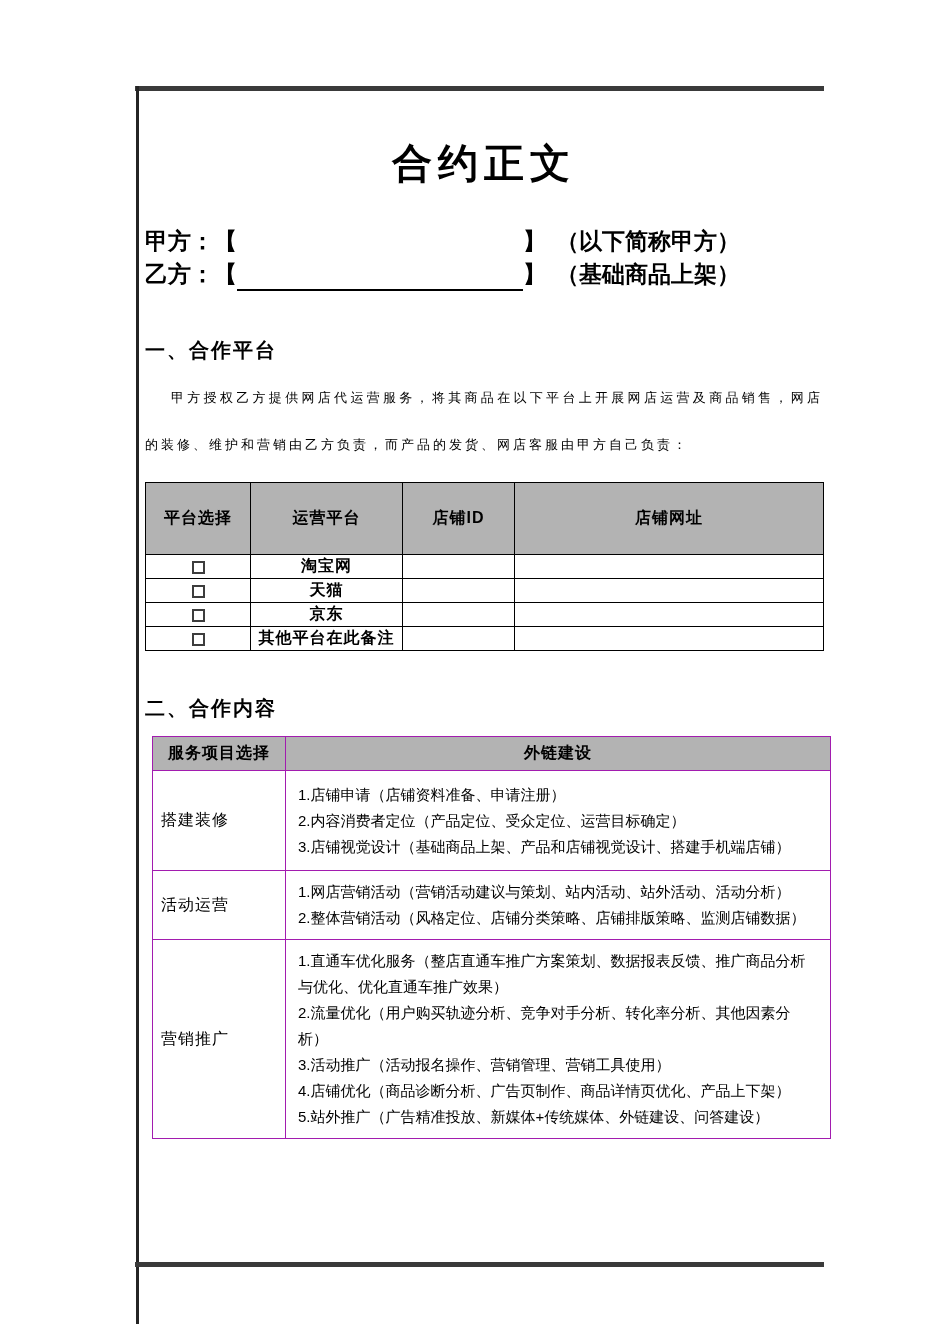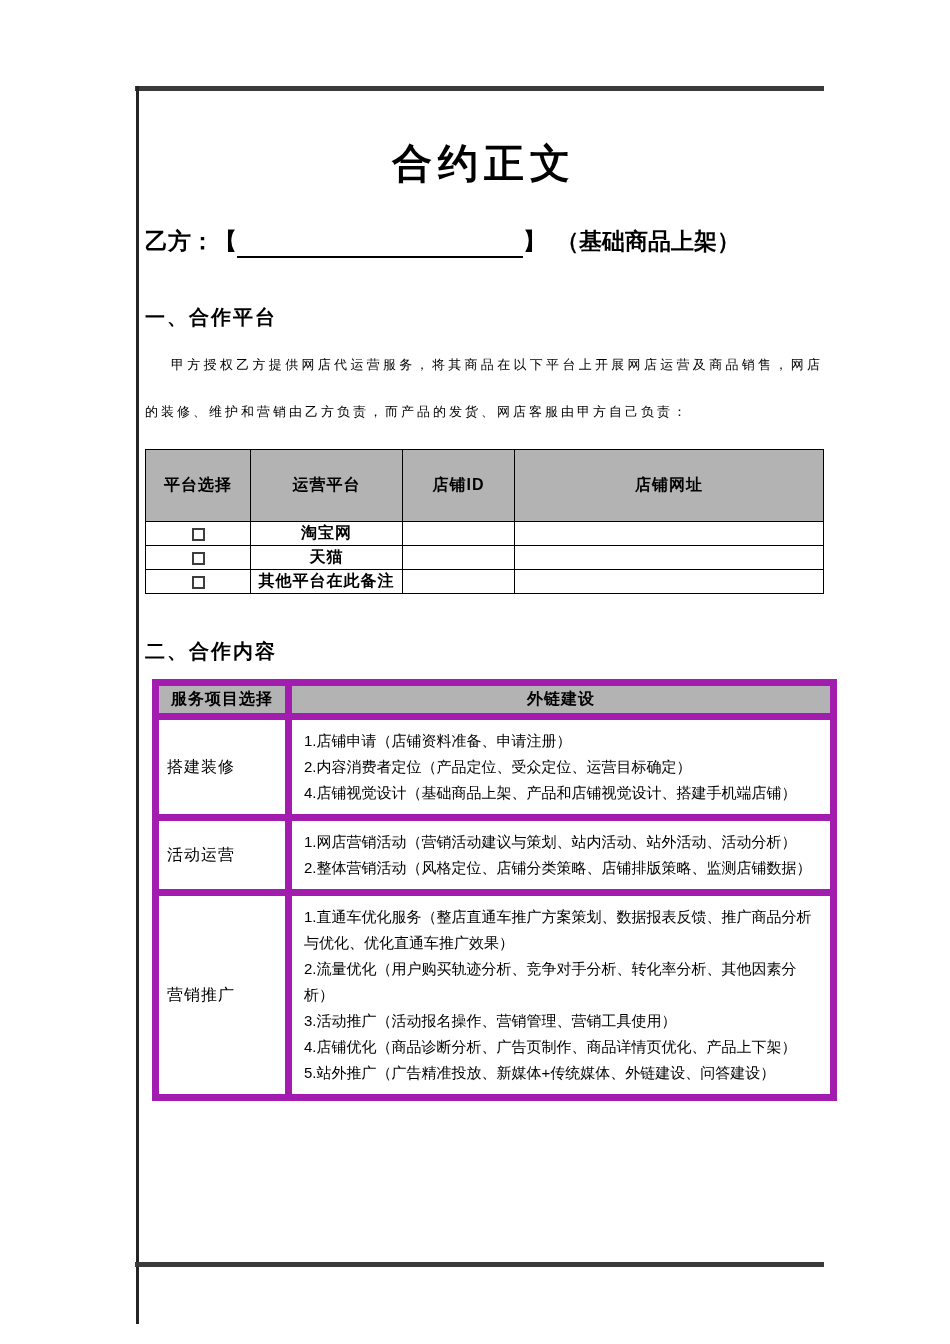--- a/index.html
+++ b/index.html
@@ -74,21 +74,21 @@
   .c-platform { font-weight:bold; letter-spacing:1px; }
   .checkbox {
     display:inline-block;
     width:13px; height:13px;
     border:2px solid #3d3d3d;
     background:#fff;
     vertical-align:middle;
   }
 
   .services-table { margin-top:14px; margin-left:7px; width:678px; table-layout:fixed; }
-  .services-table th, .services-table td { border:7px solid #a21caf; }
+  .services-table th, .services-table td { border:1px solid #a21caf; }
   .services-table th {
     background:#b3b3b3;
     font-size:16px;
     font-weight:bold;
     height:34px;
     text-align:center;
     vertical-align:middle;
     letter-spacing:1px;
   }
   .svc-item {
@@ -112,20 +112,23 @@
 
 <div class="frame-top"></div>
 <div class="frame-left"></div>
 <div class="frame-bottom"></div>
 
 <div class="content">
 
   <div class="doc-title">合约正文</div>
 
   <div class="parties">
+    <div class="party-line">
+      <span>甲方：</span><span>【</span><span class="party-blank"></span><span>】</span><span class="party-note">（以下简称甲方）</span>
+    </div>
     <div class="party-line">
       <span>乙方：</span><span>【</span><span class="party-blank underlined"></span><span>】</span><span class="party-note">（基础商品上架）</span>
     </div>
   </div>
 
   <div class="sec-heading first">一、合作平台</div>
 
   <div class="intro">甲方授权乙方提供网店代运营服务，将其商品在以下平台上开展网店运营及商品销售，网店的装修、维护和营销由乙方负责，而产品的发货、网店客服由甲方自己负责：</div>
 
   <table class="platform-table">
@@ -151,20 +154,26 @@
         <td></td>
       </tr>
       <tr>
         <td><span class="checkbox"></span></td>
         <td class="c-platform">天猫</td>
         <td></td>
         <td></td>
       </tr>
       <tr>
         <td><span class="checkbox"></span></td>
+        <td class="c-platform">京东</td>
+        <td></td>
+        <td></td>
+      </tr>
+      <tr>
+        <td><span class="checkbox"></span></td>
         <td class="c-platform">其他平台在此备注</td>
         <td></td>
         <td></td>
       </tr>
     </tbody>
   </table>
 
   <div class="sec-heading second">二、合作内容</div>
 
   <table class="services-table">
@@ -177,21 +186,21 @@
         <th>服务项目选择</th>
         <th>外链建设</th>
       </tr>
     </thead>
     <tbody>
       <tr class="svc-r1">
         <td class="svc-item">搭建装修</td>
         <td class="svc-content">
           <div>1.店铺申请（店铺资料准备、申请注册）</div>
           <div>2.内容消费者定位（产品定位、受众定位、运营目标确定）</div>
-          <div>4.店铺视觉设计（基础商品上架、产品和店铺视觉设计、搭建手机端店铺）</div>
+          <div>3.店铺视觉设计（基础商品上架、产品和店铺视觉设计、搭建手机端店铺）</div>
         </td>
       </tr>
       <tr class="svc-r2">
         <td class="svc-item">活动运营</td>
         <td class="svc-content">
           <div>1.网店营销活动（营销活动建议与策划、站内活动、站外活动、活动分析）</div>
           <div>2.整体营销活动（风格定位、店铺分类策略、店铺排版策略、监测店铺数据）</div>
         </td>
       </tr>
       <tr class="svc-r3">

